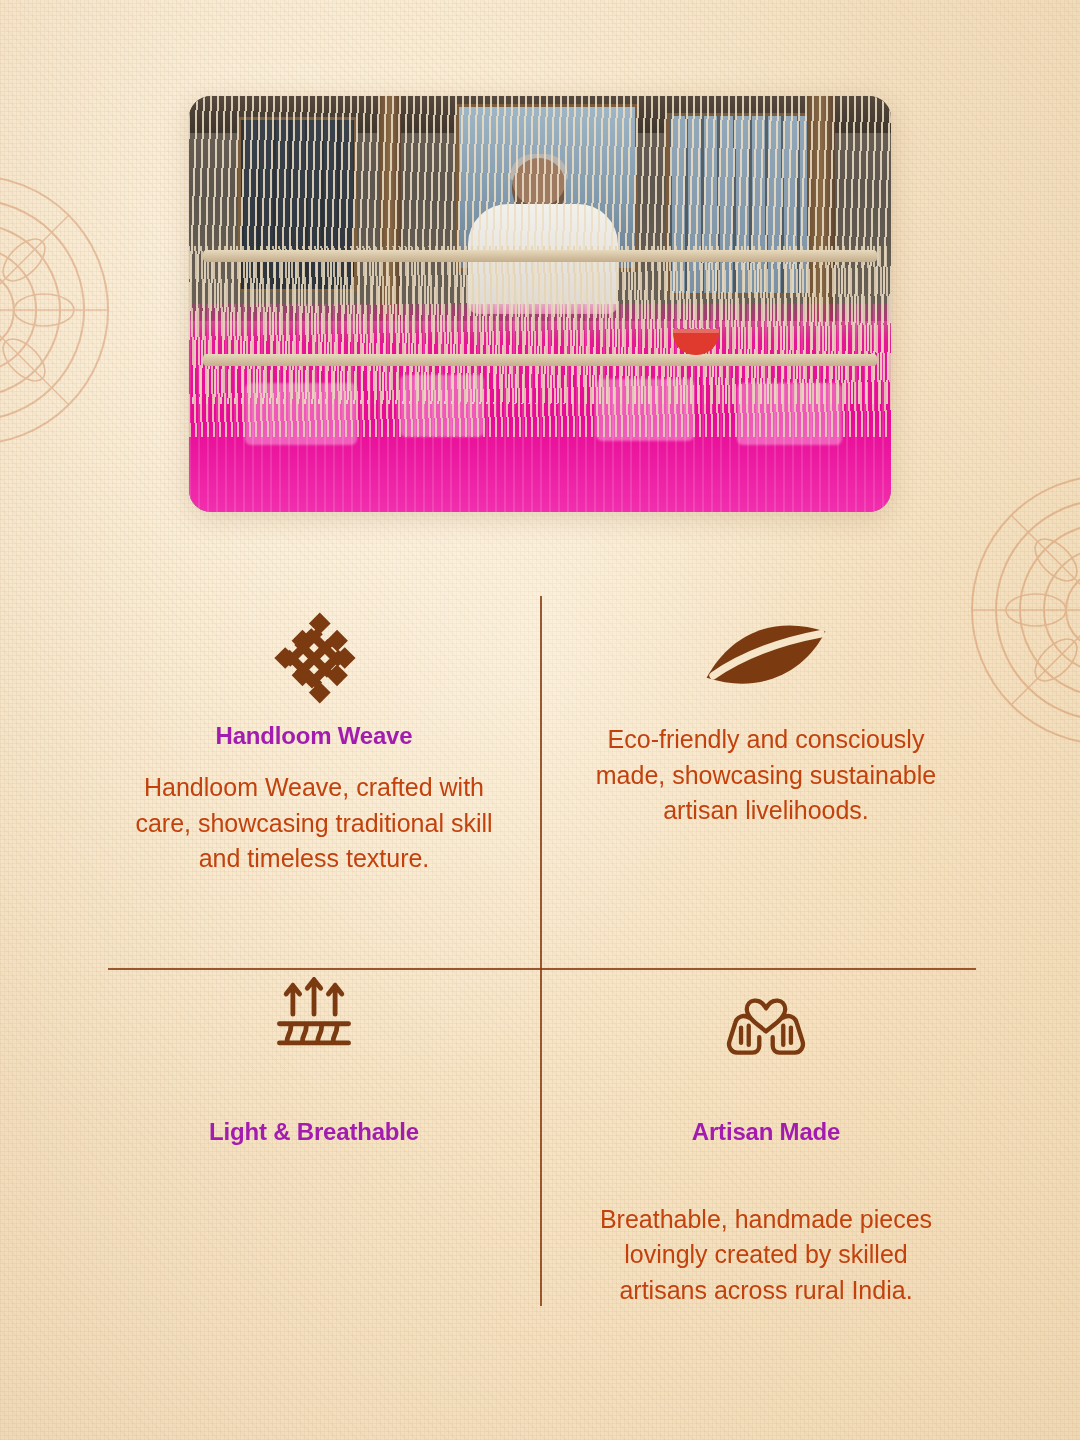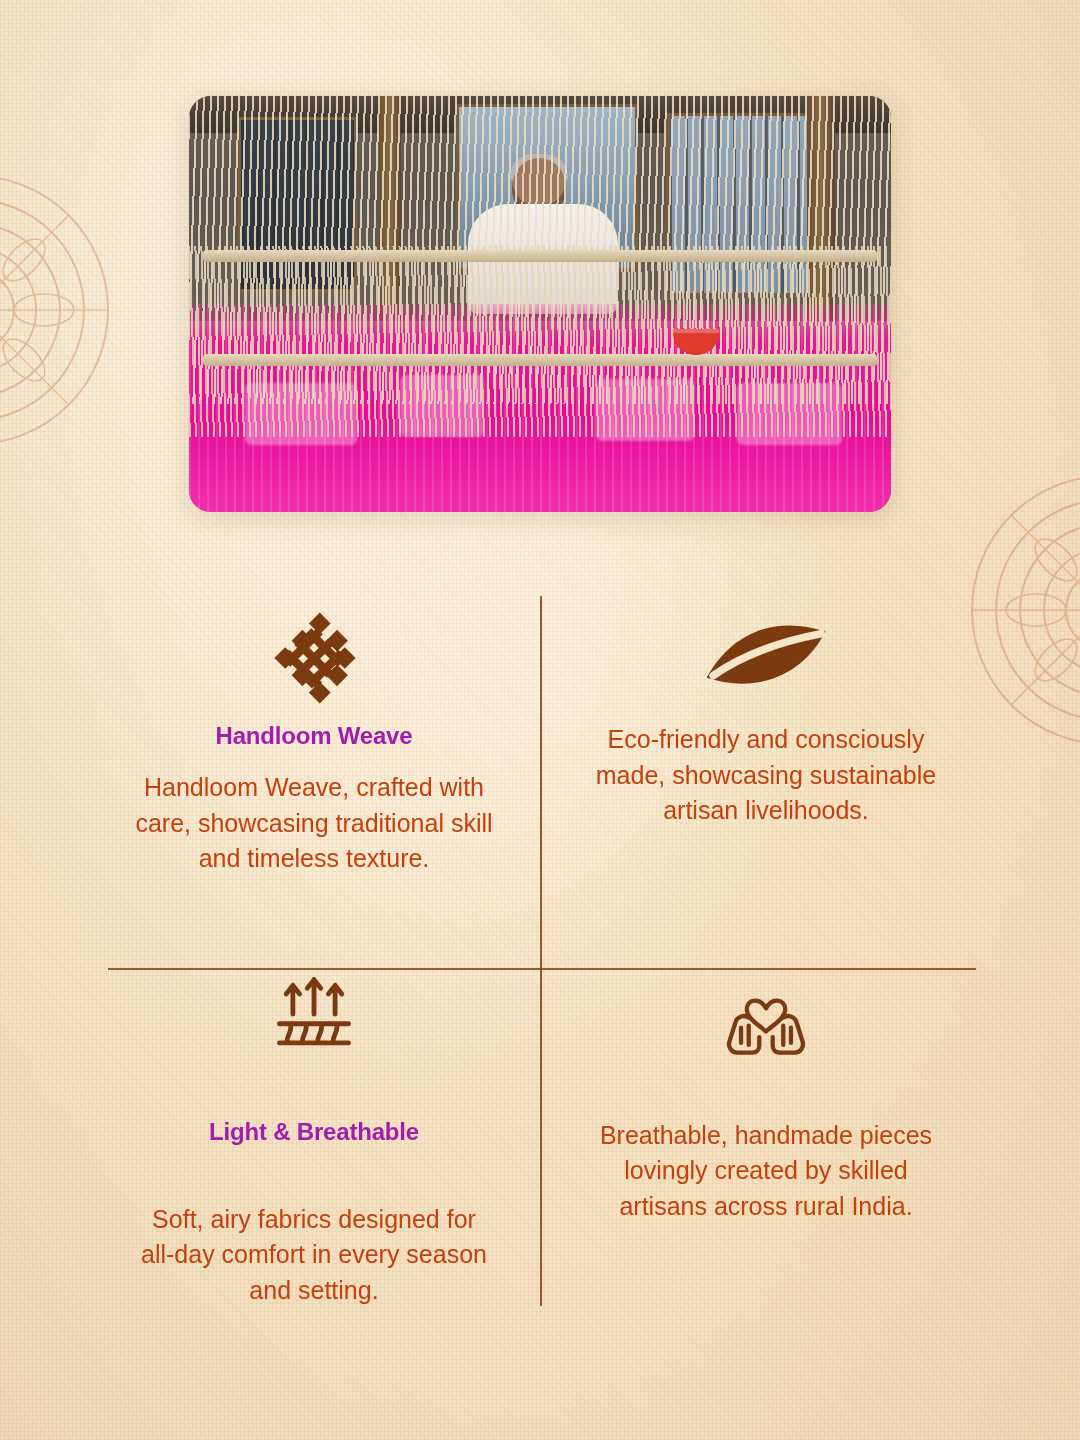--- a/index.html
+++ b/index.html
@@ -400,28 +400,28 @@
         <path d="M72 46 L72 16 M72 16 L65 25 M72 16 L79 25"></path>
         <path d="M14 56 L86 56"></path>
         <path d="M14 76 L86 76"></path>
         <path d="M26 58 C26 66, 22 68, 22 74"></path>
         <path d="M42 58 C42 66, 38 68, 38 74"></path>
         <path d="M58 58 C58 66, 54 68, 54 74"></path>
         <path d="M74 58 C74 66, 70 68, 70 74"></path>
       </svg>
     </div>
     <div class="cell-title">Light &amp; Breathable</div>
-    <div class="cell-desc">Soft, airy fabrics designed for all-day comfort in every season and setting.</div>
   </div>
 
   <div class="cell r2">
     <div class="cell-icon">
       <svg viewBox="0 0 100 100" width="96" height="96" fill="none" stroke="#7b3a10" stroke-width="4.5" stroke-linecap="round" stroke-linejoin="round">
         <path d="M50 40 C44 28, 30 30, 30 41 C30 50, 42 57, 50 64 C58 57, 70 50, 70 41 C70 30, 56 28, 50 40 Z"></path>
         <path d="M33 50 C27 46, 20 48, 18 55 L12 74 C10 80, 14 86, 20 86 L36 86 C40 86, 43 83, 43 79 L43 70"></path>
         <path d="M67 50 C73 46, 80 48, 82 55 L88 74 C90 80, 86 86, 80 86 L64 86 C60 86, 57 83, 57 79 L57 70"></path>
         <path d="M24 60 L24 76 M32 58 L32 78 M76 60 L76 76 M68 58 L68 78"></path>
       </svg>
     </div>
+    <div class="cell-title">Artisan Made</div>
     <div class="cell-desc">Breathable, handmade pieces lovingly created by skilled artisans across rural India.</div>
   </div>
 
 </div>
 
 </body></html>

